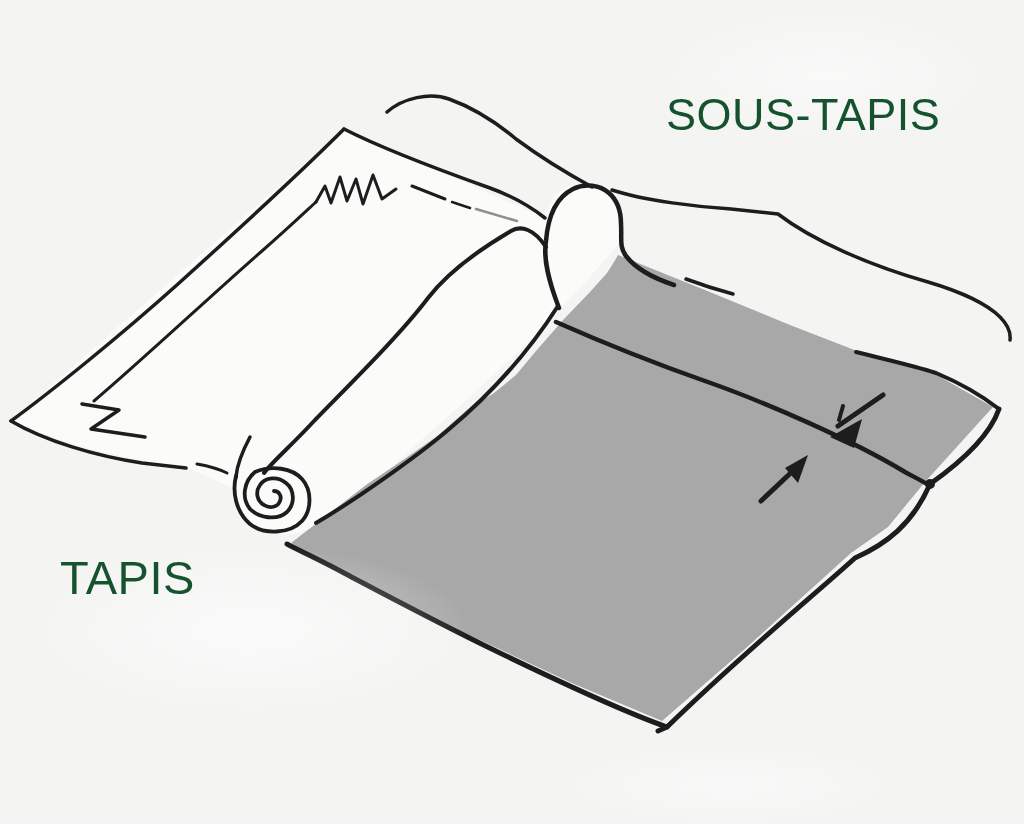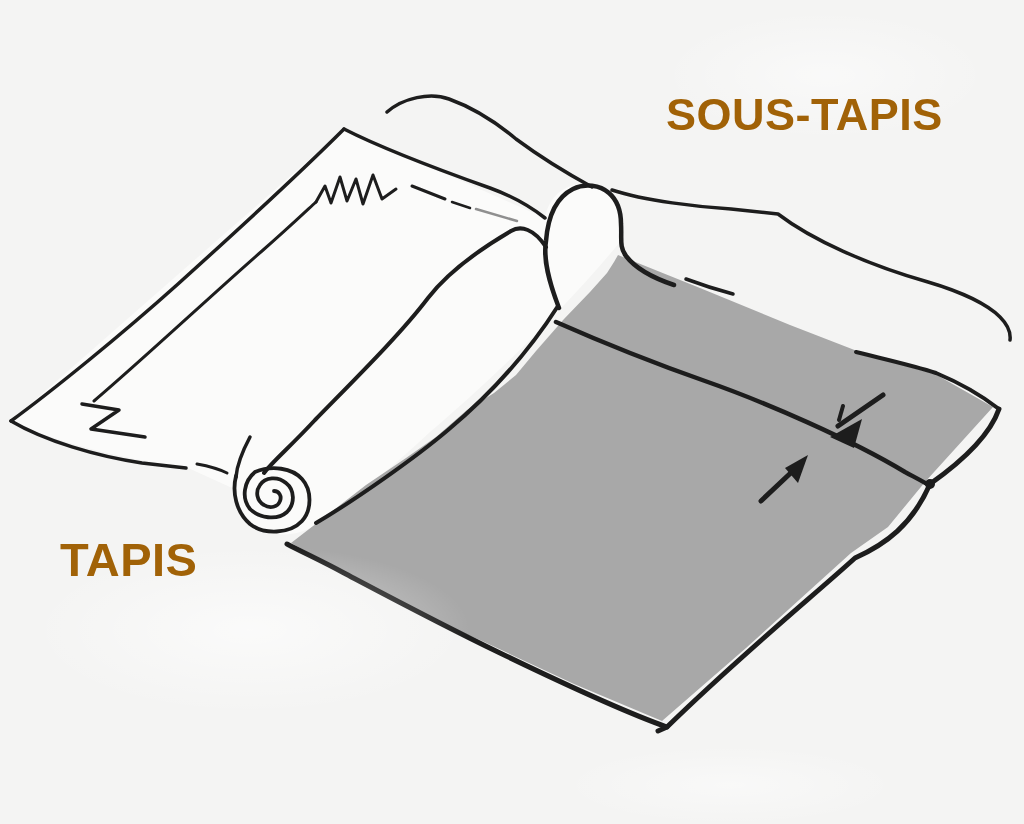--- a/index.html
+++ b/index.html
@@ -12,28 +12,28 @@
   #paper-svg{position:absolute;left:0;top:0;}
   .blotch{position:absolute;pointer-events:none;}
   .b1{left:30px;top:545px;width:440px;height:170px;
       background:radial-gradient(closest-side, rgba(255,255,255,.6), rgba(255,255,255,0));}
   .b2{left:660px;top:10px;width:330px;height:130px;
       background:radial-gradient(closest-side, rgba(255,255,255,.5), rgba(255,255,255,0));}
   .b3{left:560px;top:745px;width:340px;height:80px;
       background:radial-gradient(closest-side, rgba(255,255,255,.45), rgba(255,255,255,0));}
   .label{
     position:absolute;
-    font-weight:bold;
-    color:#a16207;
+    font-weight:normal;
+    color:#14532d;
     line-height:1;
     white-space:nowrap;
     letter-spacing:.5px;
   }
   #label-sous-tapis{left:666px;top:92px;font-size:45px;}
-  #label-tapis{left:60px;top:536px;font-size:47px;}
+  #label-tapis{left:60px;top:554px;font-size:47px;}
 </style>
 </head>
 <body>
 
 <div id="stage">
 
   <svg id="paper-svg" width="1024" height="824" viewBox="0 0 1024 824">
 
     <rect x="0" y="0" width="1024" height="824" fill="#f4f4f3"></rect>
 

